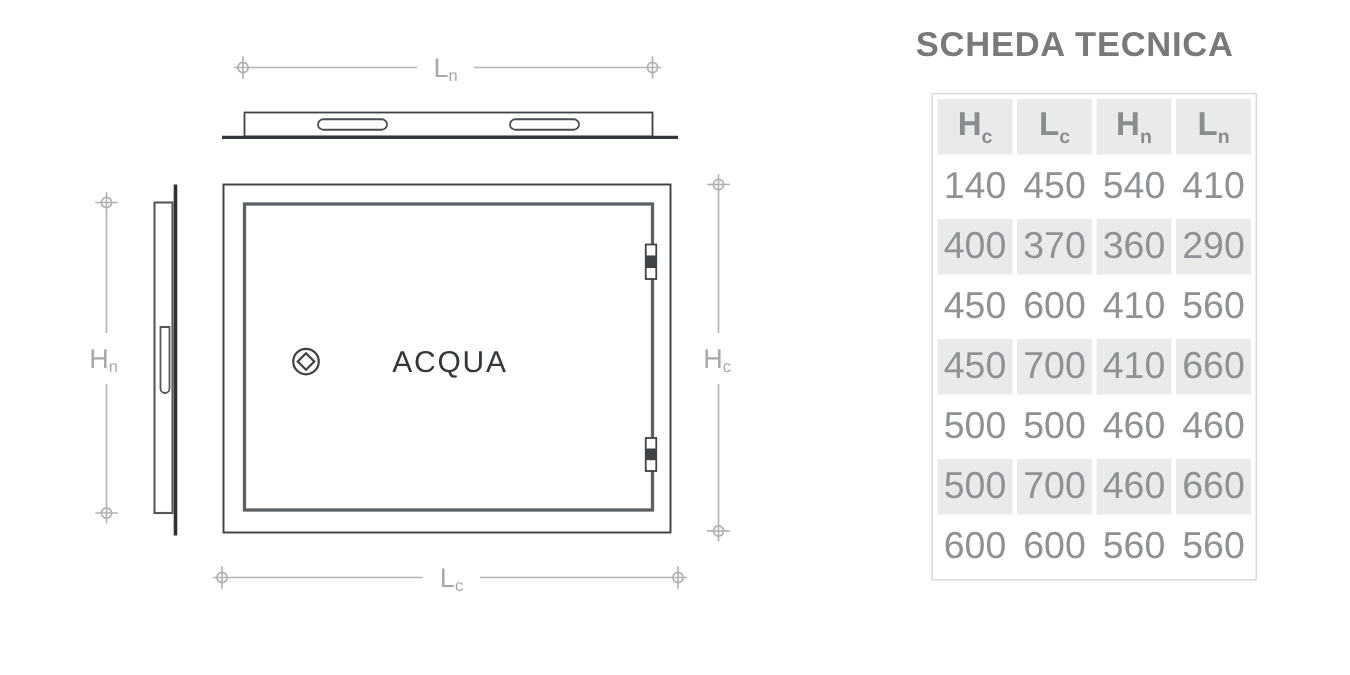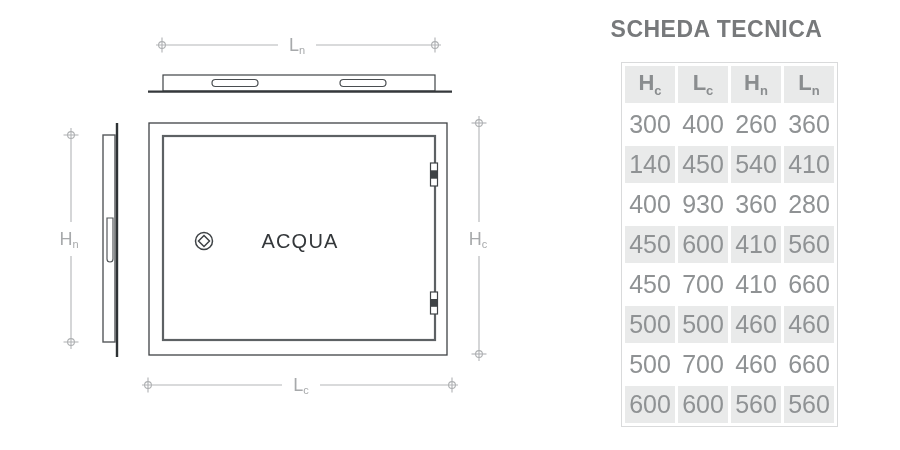--- a/index.html
+++ b/index.html
@@ -124,36 +124,30 @@
     <thead>
       <tr>
         <th><span>H</span><sub>c</sub></th>
         <th><span>L</span><sub>c</sub></th>
         <th><span>H</span><sub>n</sub></th>
         <th><span>L</span><sub>n</sub></th>
       </tr>
     </thead>
     <tbody>
       <tr>
-        <td>300</td>
-        <td>400</td>
-        <td>260</td>
-        <td>360</td>
-      </tr>
-      <tr>
         <td>140</td>
         <td>450</td>
         <td>540</td>
         <td>410</td>
       </tr>
       <tr>
         <td>400</td>
-        <td>930</td>
+        <td>370</td>
         <td>360</td>
-        <td>280</td>
+        <td>290</td>
       </tr>
       <tr>
         <td>450</td>
         <td>600</td>
         <td>410</td>
         <td>560</td>
       </tr>
       <tr>
         <td>450</td>
         <td>700</td>

